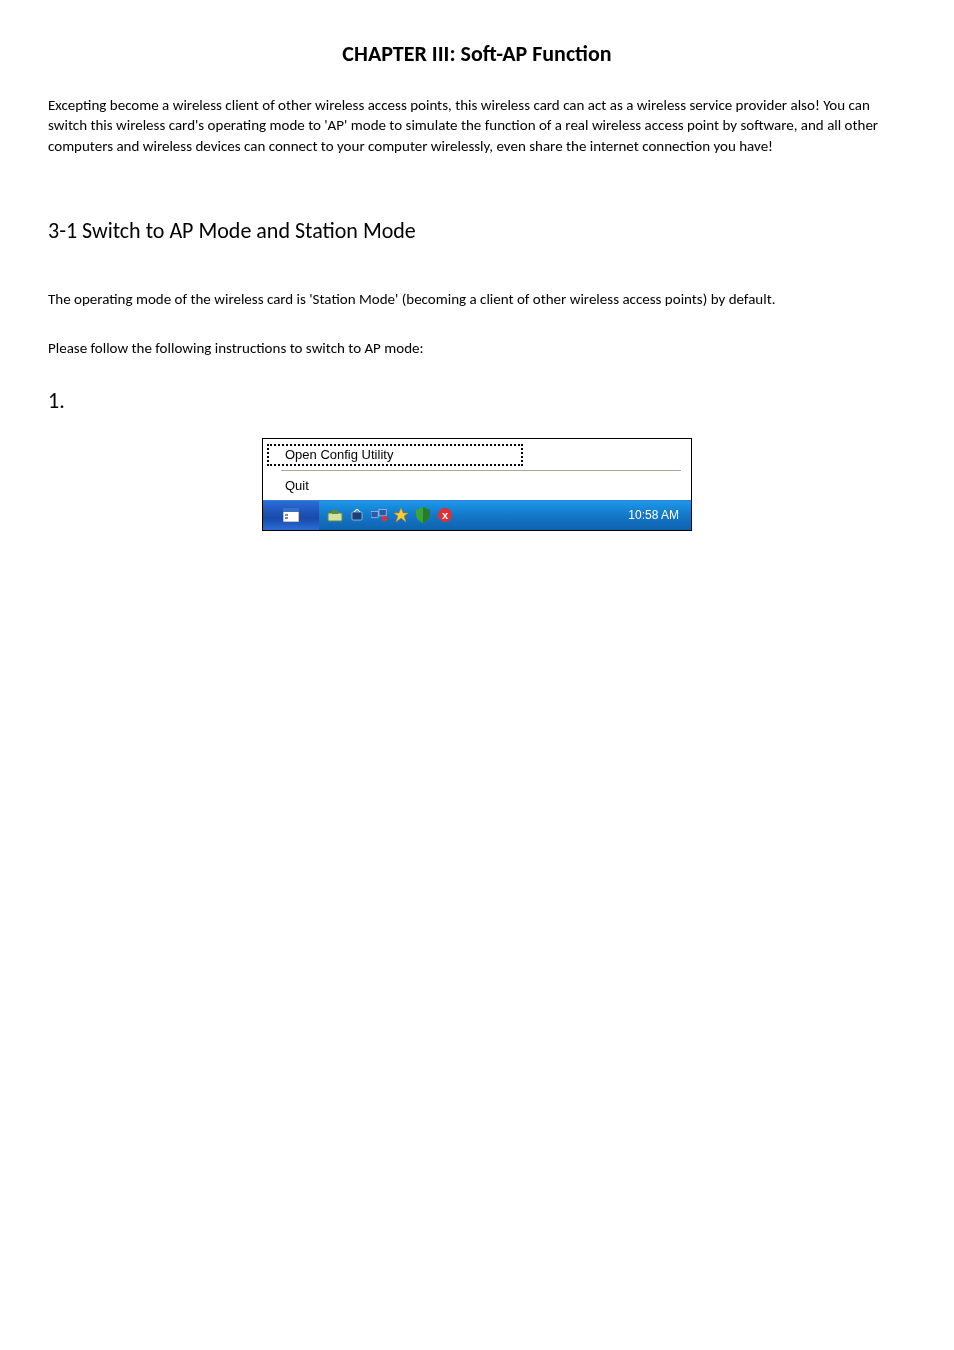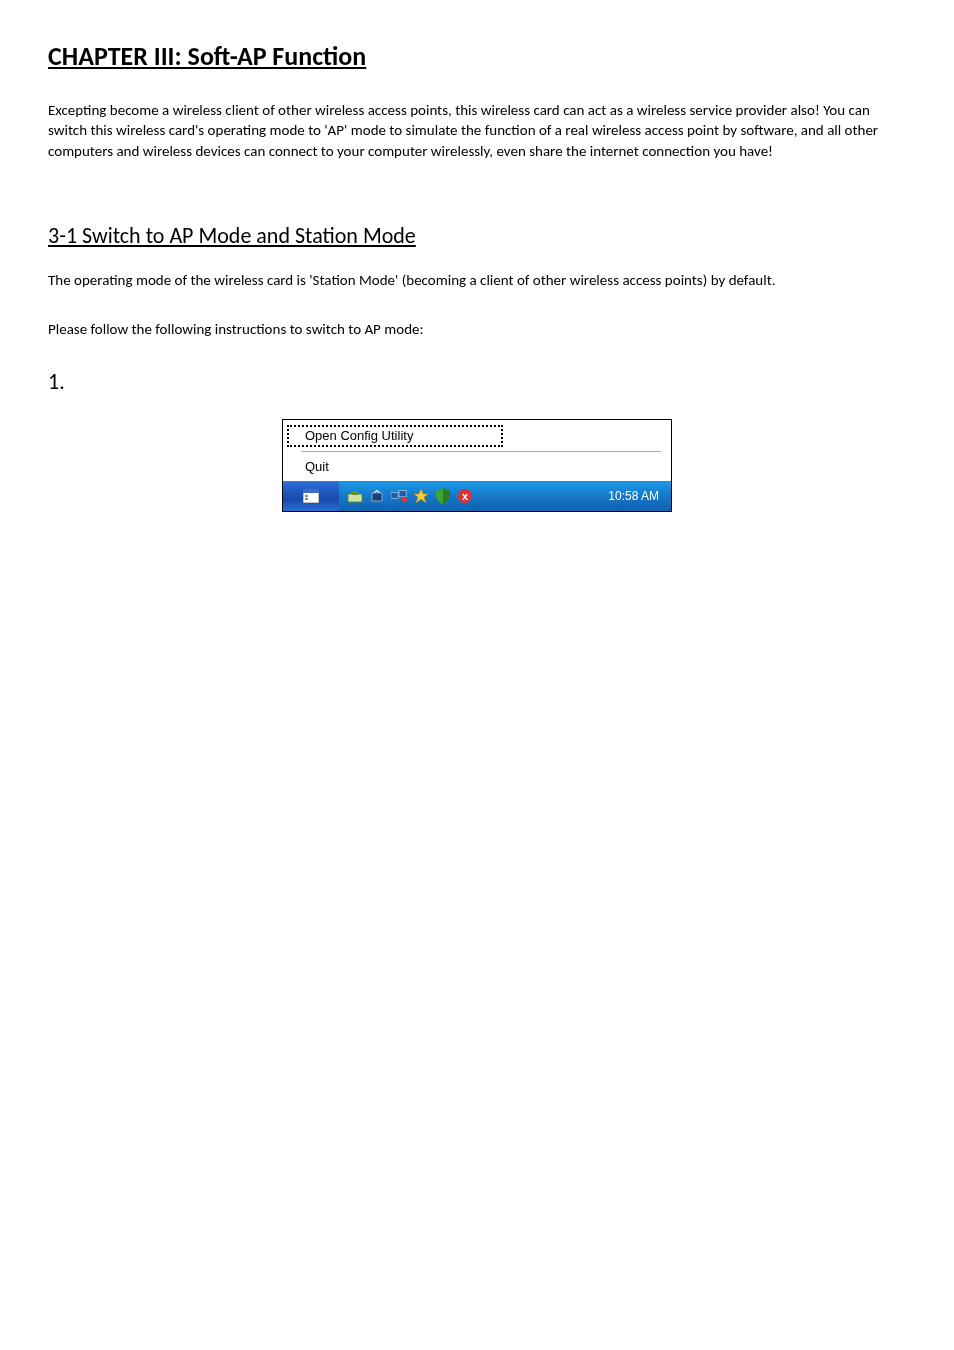--- a/index.html
+++ b/index.html
@@ -7,57 +7,55 @@
     width: 954px;
     height: 1350px;
     background: #ffffff;
     font-family: Calibri, "Segoe UI", Arial, sans-serif;
     color: #000;
   }
   .page {
     padding: 40px 48px 40px 48px;
   }
   .title {
-    text-align: left;
+    text-align: center;
     font-weight: 700;
-    font-size: 26px;
+    font-size: 22px;
     margin-bottom: 28px;
-    text-decoration: underline;
   }
   .para {
     font-size: 15px;
     line-height: 1.35;
     margin-bottom: 28px;
   }
   .section-heading {
     font-size: 22px;
     line-height: 1.35;
     margin-top: 60px;
-    margin-bottom: 20px;
-    text-decoration: underline;
+    margin-bottom: 44px;
   }
   .list-item {
     font-size: 22px;
     line-height: 1.35;
     margin-bottom: 22px;
     display: flex;
   }
   .list-num {
     width: 30px;
     flex: 0 0 30px;
   }
   .screenshot-wrap {
     display: flex;
     justify-content: center;
     margin-top: 10px;
   }
 
   
   .shot {
-    width: 390px;
+    width: 430px;
     border: 1px solid #000;
     background: #fff;
     font-family: Tahoma, Arial, sans-serif;
     font-size: 13px;
     color: #000;
   }
   .menu-area {
     position: relative;
     padding: 4px 0 2px 0;
   }

